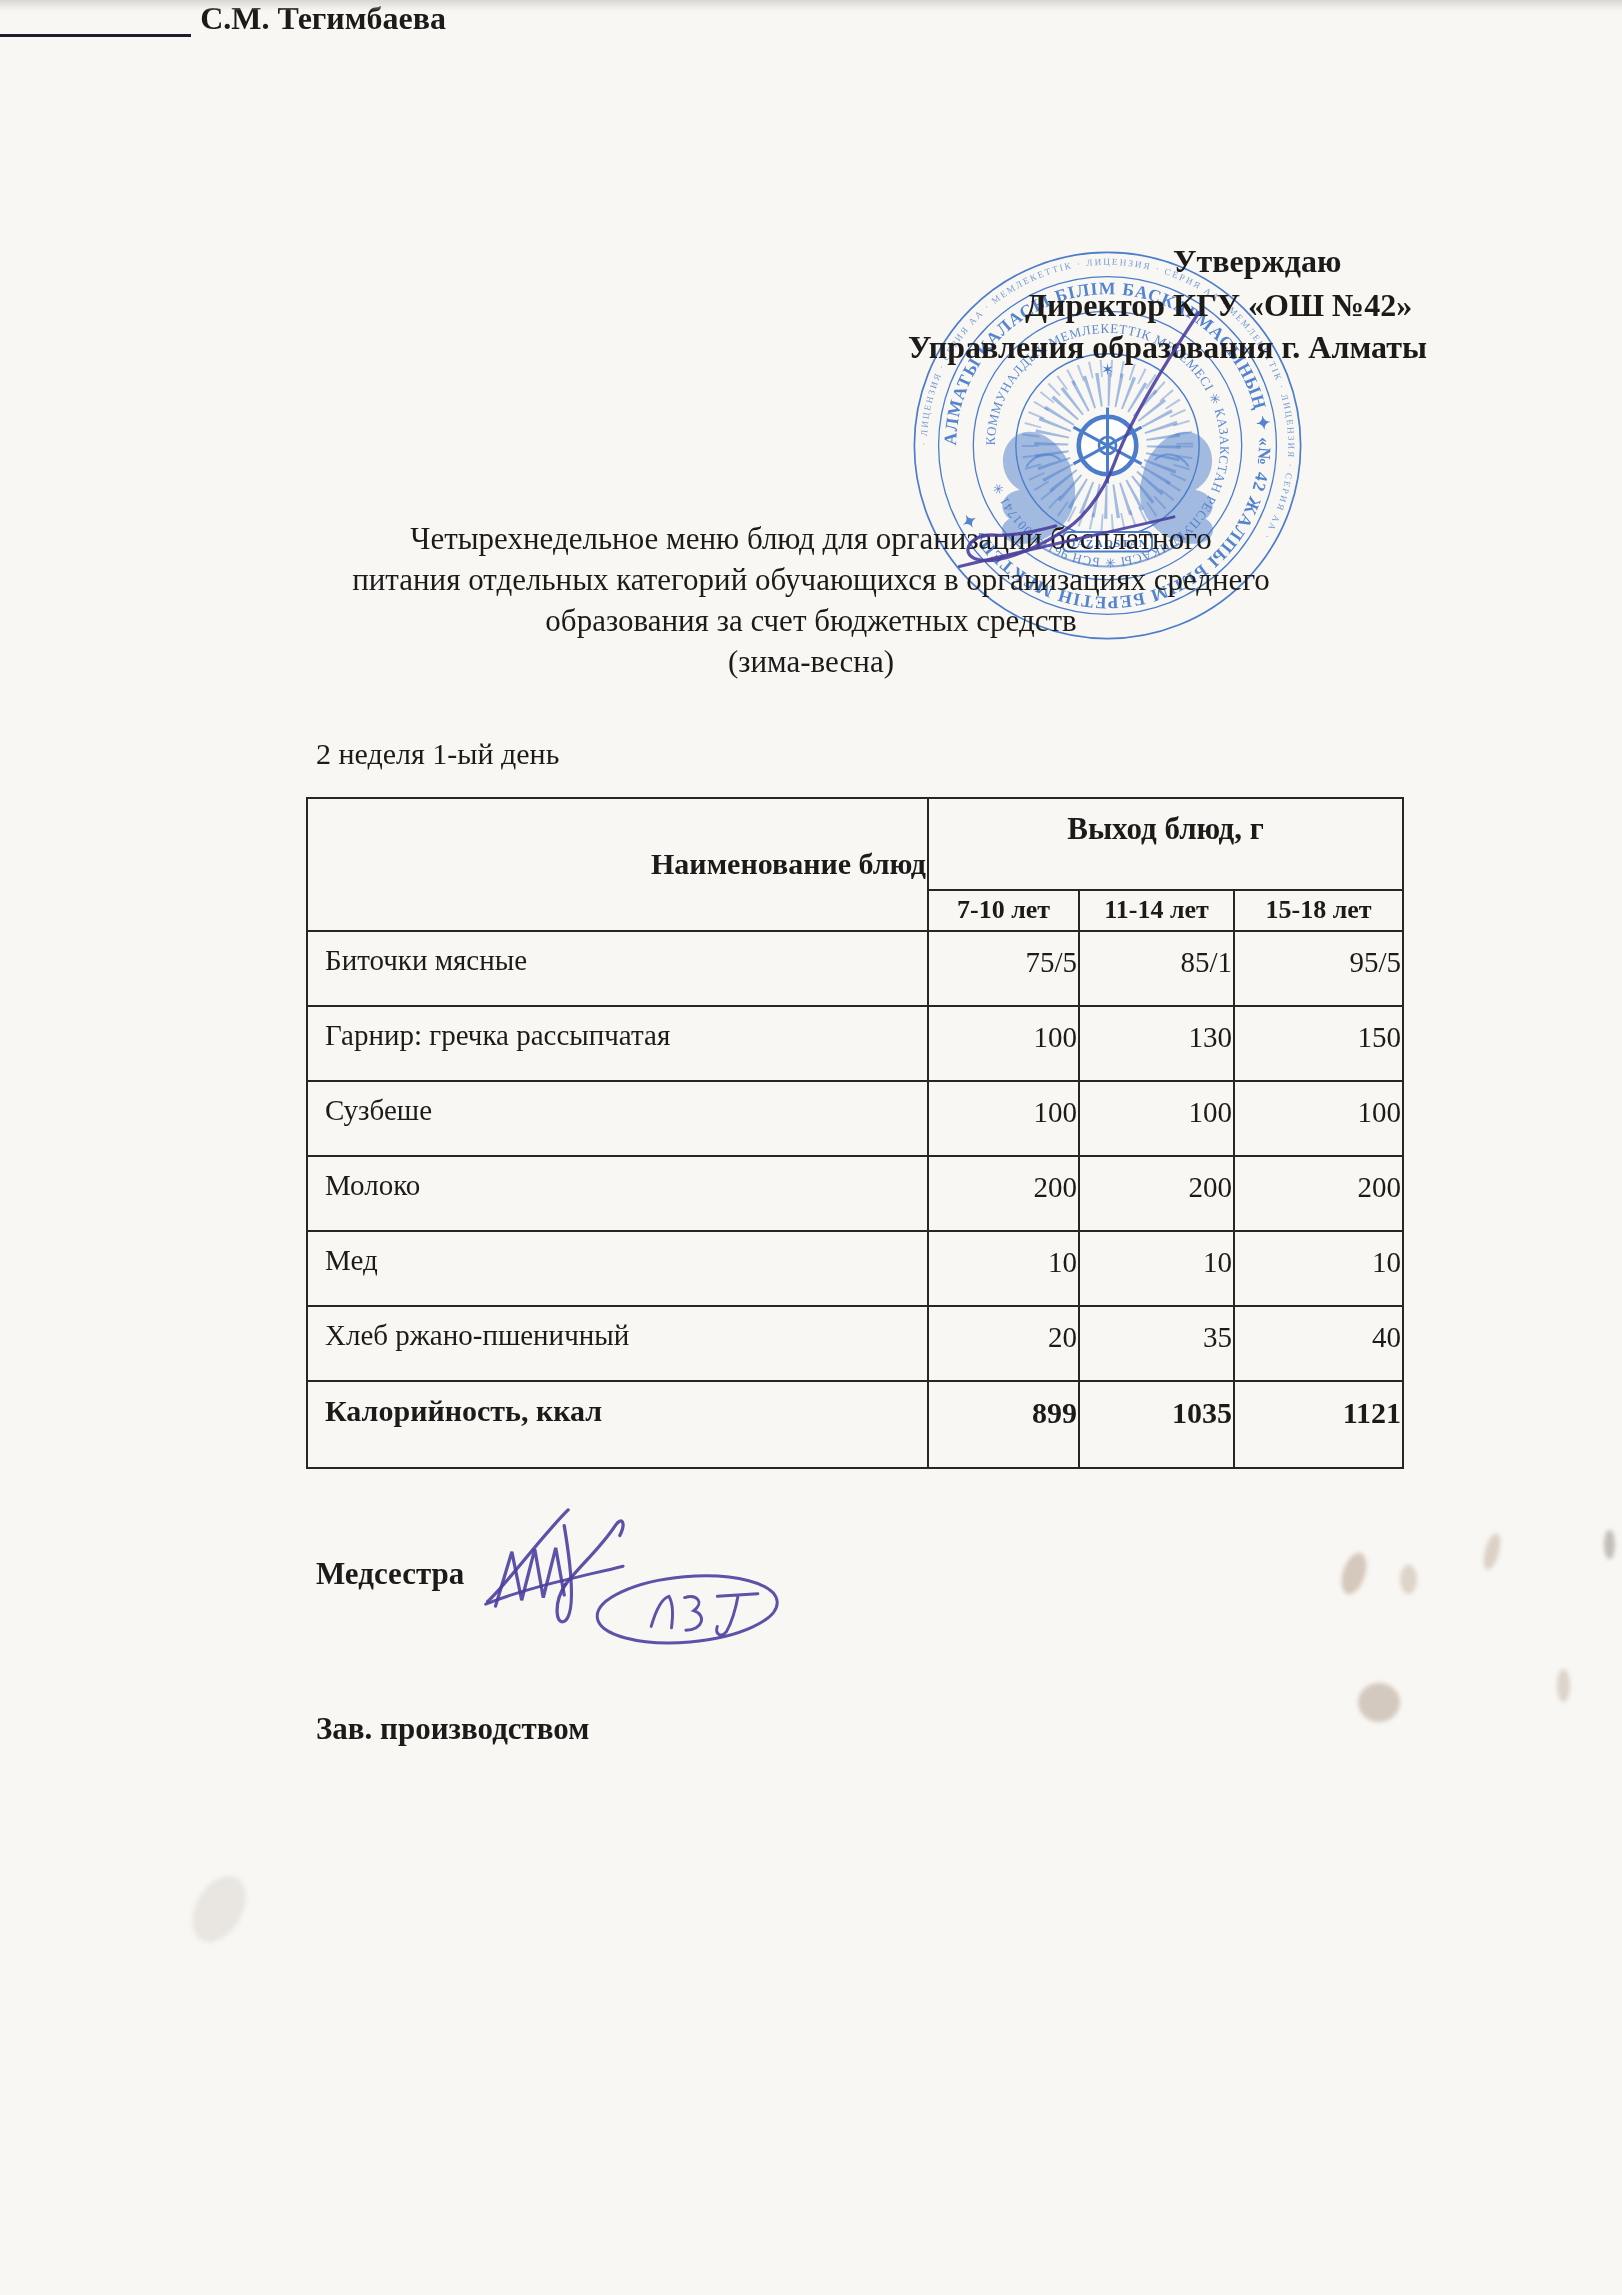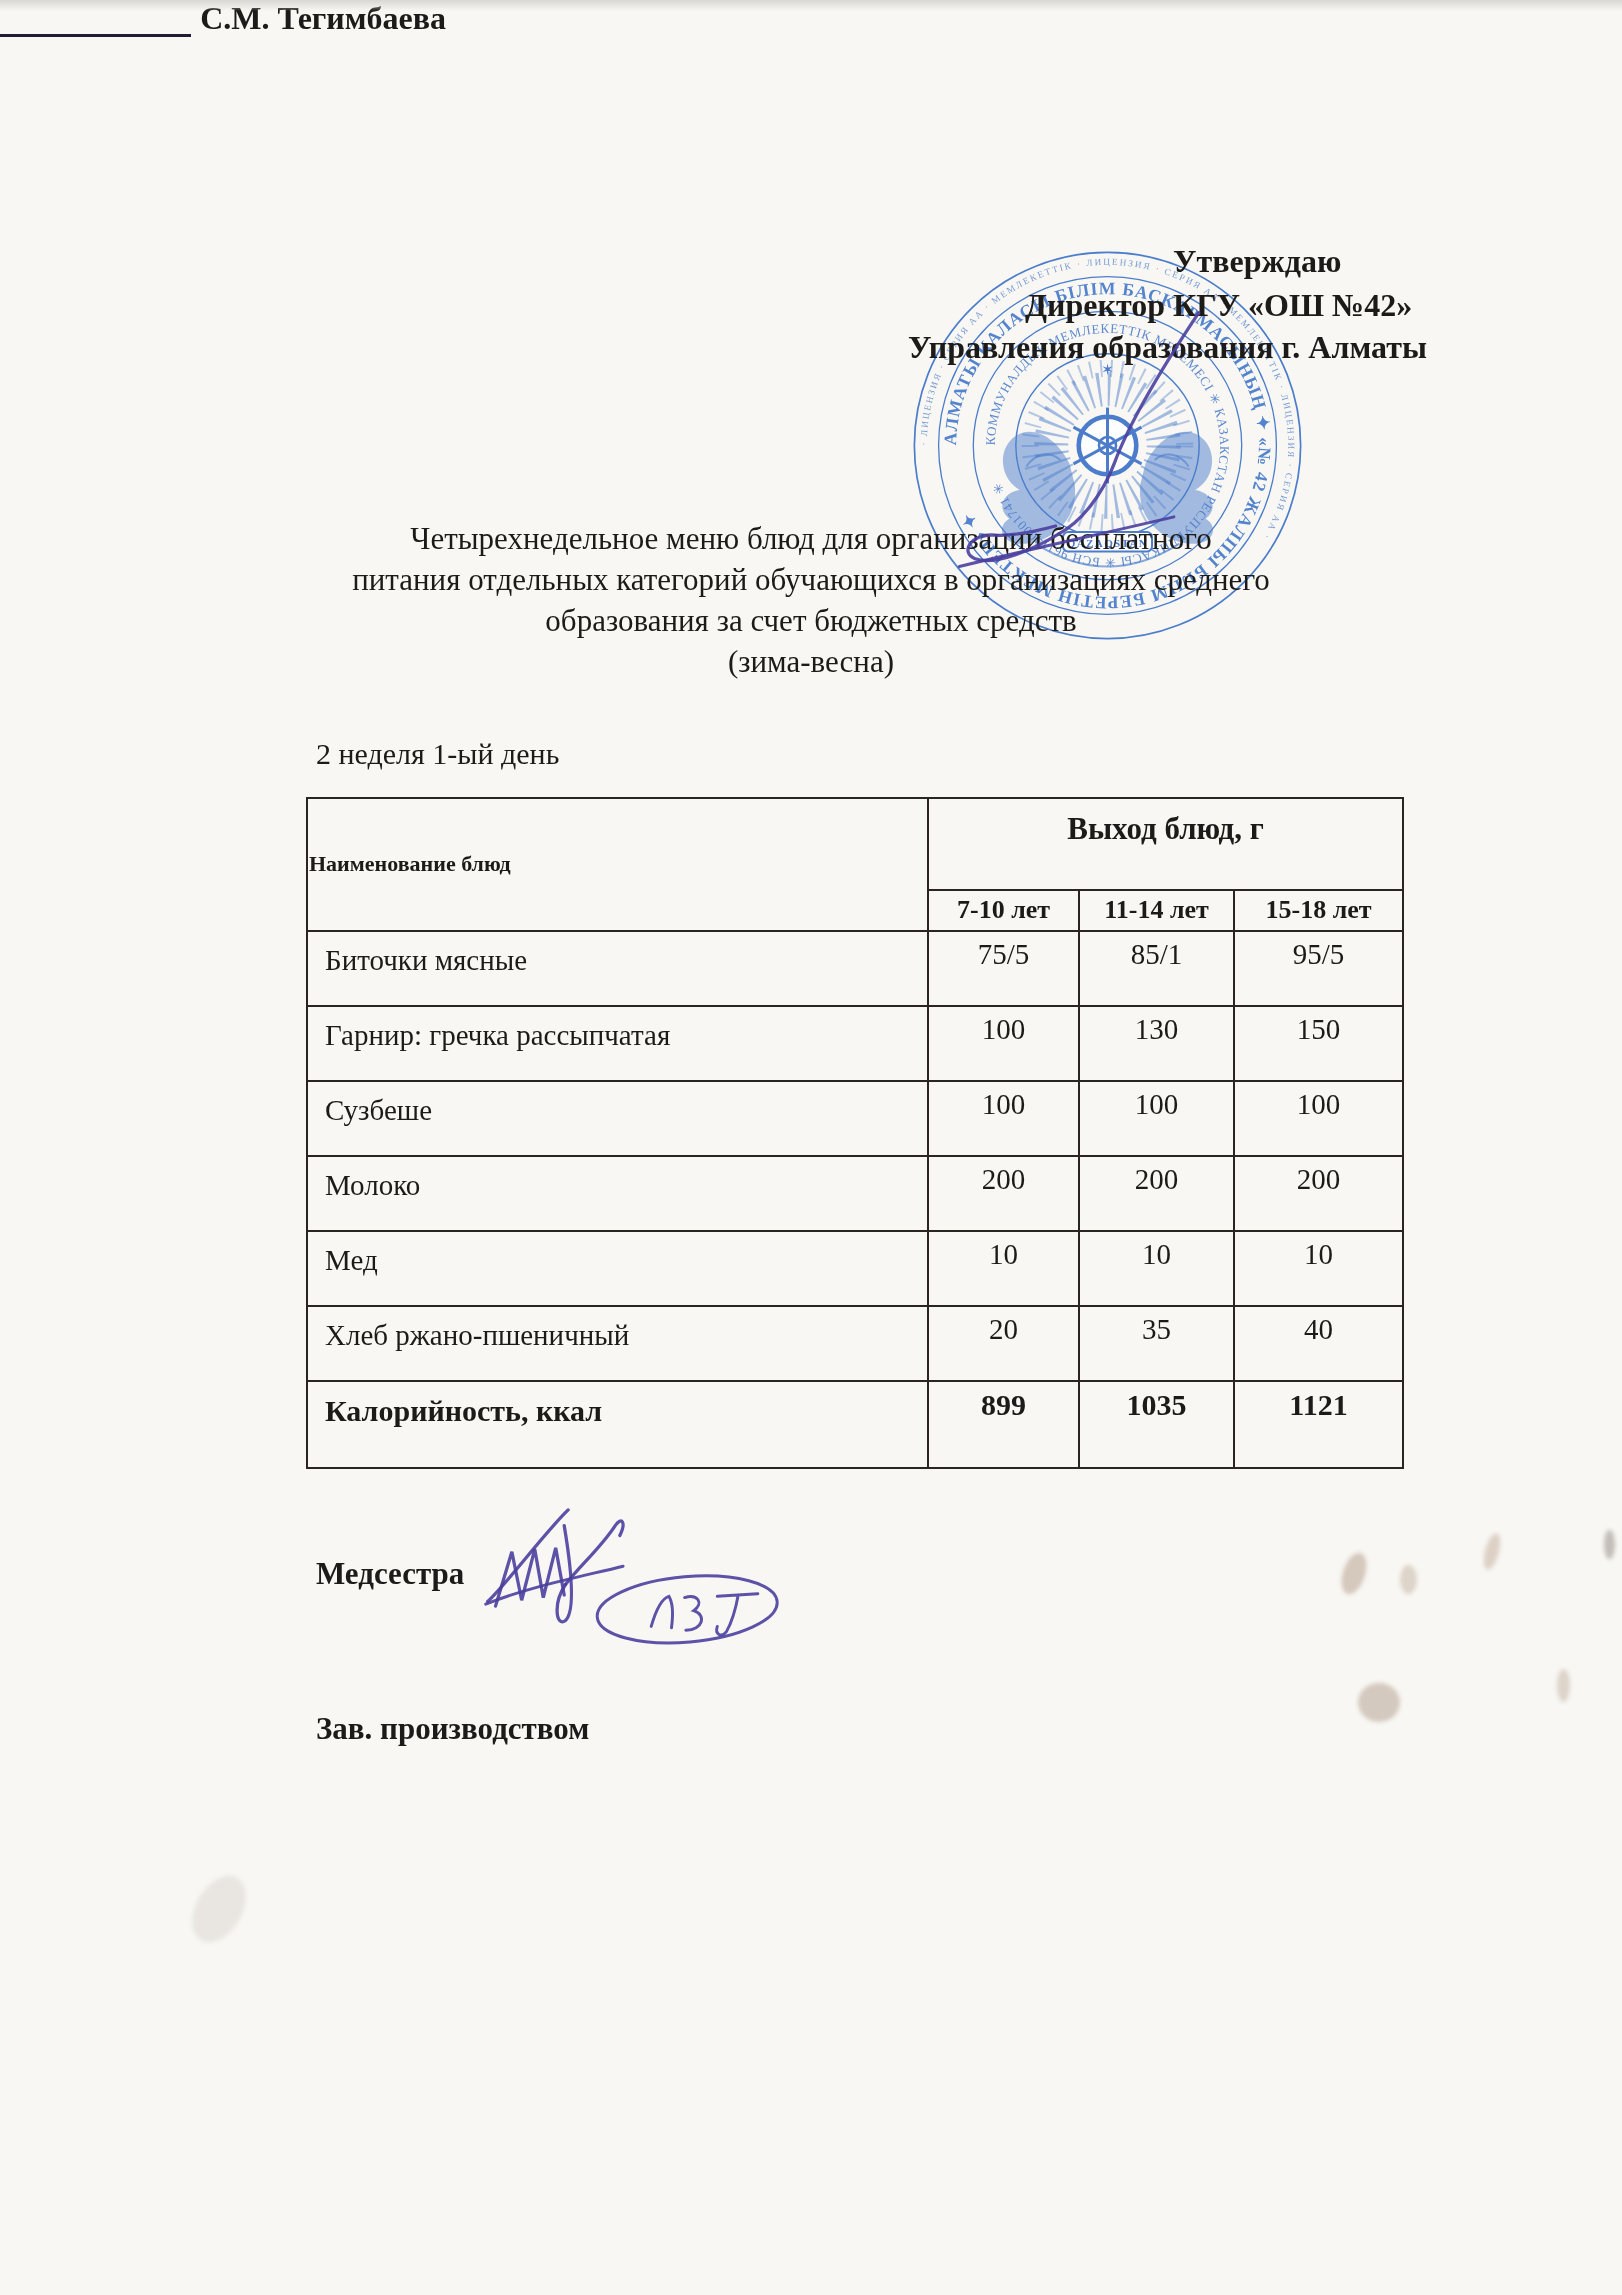--- a/index.html
+++ b/index.html
@@ -37,25 +37,25 @@
   }
   
   .section-label{position:absolute;left:316px;top:737px;font-size:30px;z-index:3;}
   
   table.menu{
     position:absolute;left:306px;top:797px;width:1096px;
     border-collapse:collapse;table-layout:fixed;z-index:3;
     font-size:29px;color:var(--text);
   }
   table.menu td,table.menu th{border:2px solid var(--line);background:transparent;}
-  th.name-hd{font-size:22px;font-weight:bold;text-align:left;vertical-align:middle;}
+  th.name-hd{font-size:30px;font-weight:bold;text-align:right;vertical-align:middle;}
   th.group-hd{font-size:31px;font-weight:bold;text-align:center;vertical-align:top;padding-top:11.8px;height:77px;}
   th.age-hd{font-size:26px;font-weight:bold;text-align:center;vertical-align:middle;height:37px;}
   td.dish{text-align:left;vertical-align:top;padding:11.8px 0 0 17px;}
-  td.val{text-align:center;vertical-align:top;padding-top:6px;}
+  td.val{text-align:right;vertical-align:top;padding-top:14px;}
   tr.data-row{height:75px;}
   tr.total-row{height:87px;font-weight:bold;font-size:30px;}
   
   .sig-label{position:absolute;font-weight:bold;font-size:31px;white-space:nowrap;z-index:3;}
   .sig-nurse{left:316px;top:1556px;}
   .sig-prod{left:316px;top:1711px;}
   
   .stamp{position:absolute;left:898px;top:236px;width:419px;height:419px;z-index:1;opacity:.93;}
   .st-stroke{stroke:var(--stamp);fill:none;}
   .st-fill{fill:var(--stamp);}

